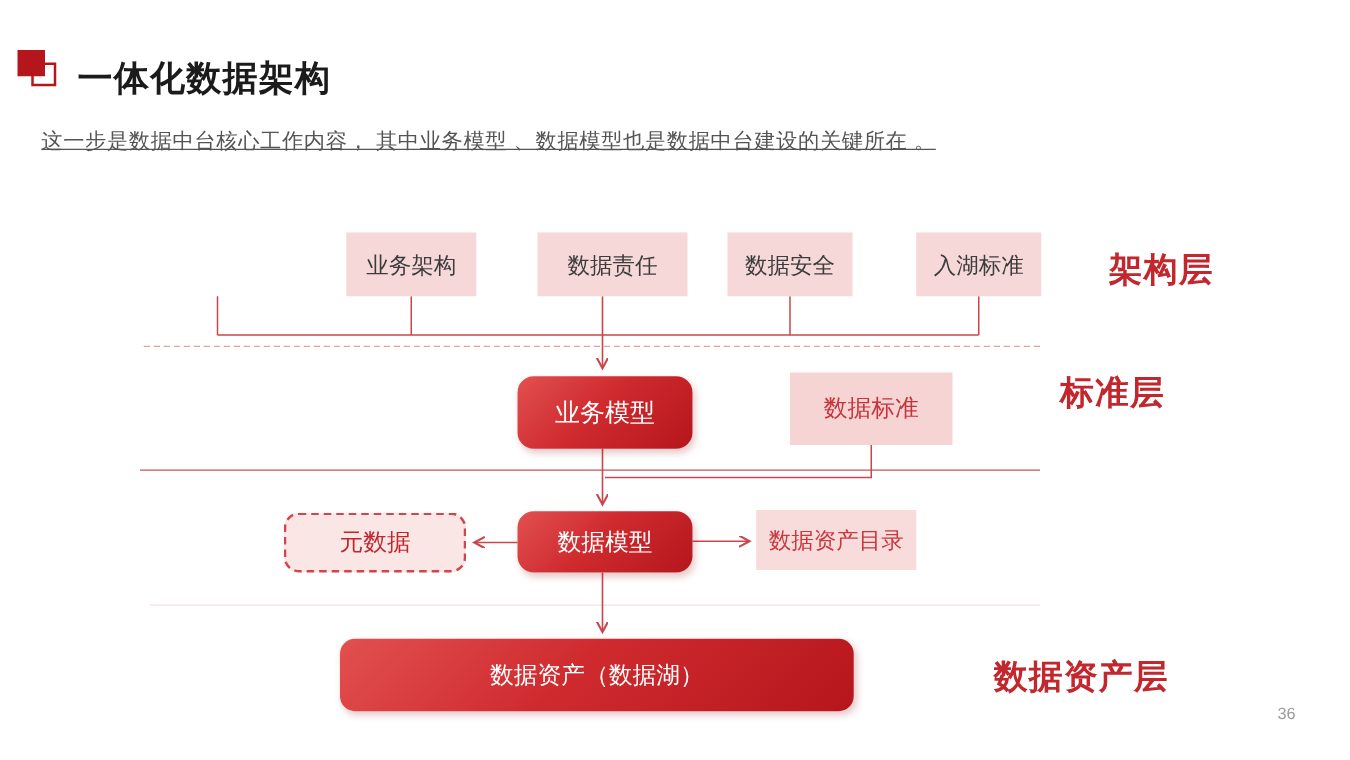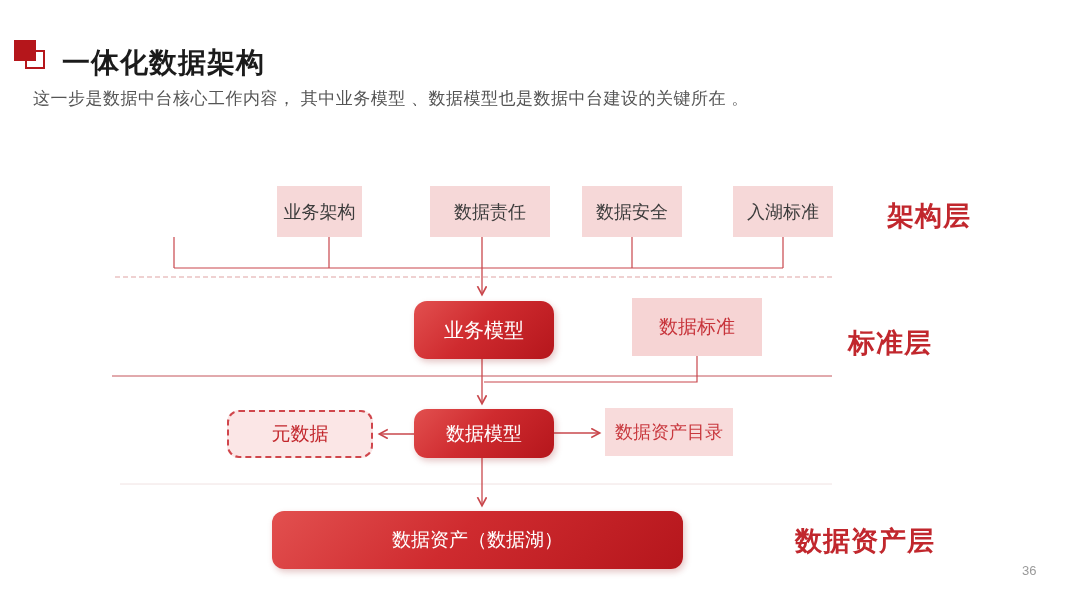--- a/index.html
+++ b/index.html
@@ -21,64 +21,64 @@
   }
   .title-icon .sq-outline {
     position: absolute; left: 11px; top: 10px; width: 20px; height: 19px;
     border: 2.5px solid #b5161b; background: transparent;
   }
   .page-title {
     position: absolute; left: 62px; top: 44px;
     font-size: 28px; font-weight: bold; color: #1b1b1b; letter-spacing: 1px;
   }
   .subtitle {
-    position: absolute; left: 33px; top: 87px;
-    font-size: 17px; color: #545454; letter-spacing: 0.5px;
+    position: absolute; left: 33px; top: 101px;
+    font-size: 17px; color: #545454; letter-spacing: 0.5px; text-decoration: underline;
   }
 
   
   .box { position: absolute; display: flex; align-items: center; justify-content: center; }
   .pink-box {
     background: #f6d8d8; color: #3c3c3c; font-size: 18px;
   }
   .pink-box-red-text { background: #f6d4d4; color: #c7333a; font-size: 19px; }
   .red-box {
     background: linear-gradient(135deg, #e2504f 0%, #cf2b2f 45%, #b5161c 100%);
     color: #ffffff; font-size: 20px; border-radius: 13px;
     box-shadow: 2px 3px 6px rgba(150, 30, 30, 0.25);
   }
   .dashed-box {
     background: #fbe6e6; color: #c2262c; font-size: 19px;
     border: 2px dashed #d0464c; border-radius: 12px;
   }
 
   .arch-box { top: 186px; height: 51px; }
   #arch-box-0 { left: 122px; width: 104px; }
-  #arch-box-1 { left: 277px; width: 85px; }
+  #arch-box-1 { left: 277px; width: 104px; }
   #arch-box-2 { left: 430px; width: 120px; }
   #arch-box-3 { left: 582px; width: 100px; }
   #arch-box-4 { left: 733px; width: 100px; }
 
   #business-model-box { left: 414px; top: 301px; width: 140px; height: 58px; }
   #data-standard-box  { left: 632px; top: 298px; width: 130px; height: 58px; }
 
   #metadata-box       { left: 227px; top: 410px; width: 146px; height: 48px; }
   #data-model-box     { left: 414px; top: 409px; width: 140px; height: 49px; font-size: 19px; }
   #data-asset-catalog-box { left: 605px; top: 408px; width: 128px; height: 48px; background: #f8dbdb; color: #c8383e; font-size: 18px; }
 
   #data-asset-lake-box { left: 272px; top: 511px; width: 411px; height: 58px; font-size: 19px; border-radius: 12px; }
 
   
   .layer-label {
     position: absolute; left: 848px; width: 160px;
     font-size: 27px; font-weight: bold; color: #c1272d; letter-spacing: 1px;
     white-space: nowrap;
   }
   #layer-label-0 { top: 198px; margin-left: 39px; }
-  #layer-label-1 { top: 325px; }
+  #layer-label-1 { top: 296px; }
   #layer-label-2 { top: 418px; }
   #layer-label-3 { top: 523px; left: 795px; }
 
   
   .connector-svg { position: absolute; left: 0; top: 0; width: 1080px; height: 608px; }
 
   .page-number {
     position: absolute; left: 1022px; top: 563px;
     font-size: 13px; color: #9a9a9a;
   }

